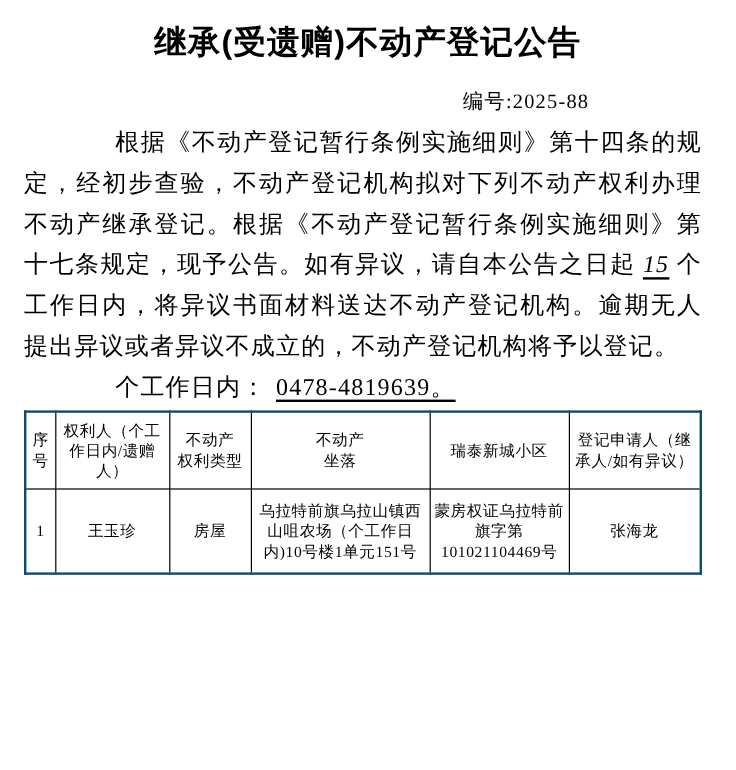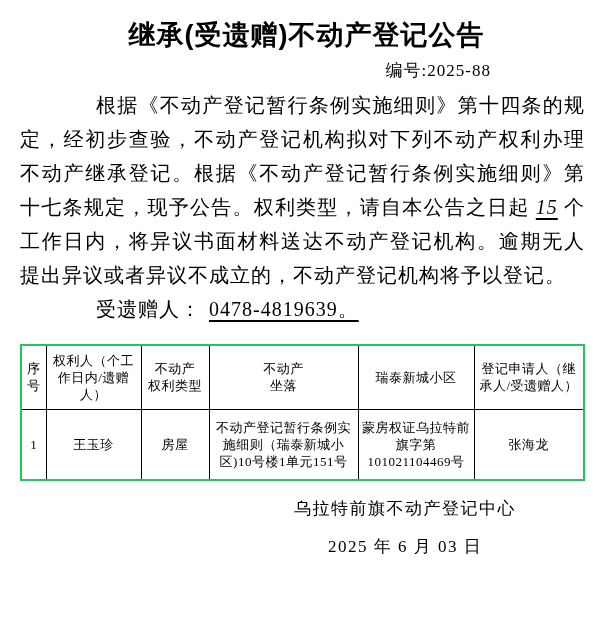--- a/index.html
+++ b/index.html
@@ -16,43 +16,43 @@
   }
   .doc-title {
     text-align: center;
     font-family: "Liberation Sans", sans-serif;
     font-weight: 700;
     font-size: 27px;
     line-height: 1.15;
     letter-spacing: 1px;
   }
   .doc-number {
-    margin-top: 8px;
+    margin-top: 22px;
     padding-right: 122px;
     text-align: right;
     font-size: 17px;
     letter-spacing: 1px;
   }
   .body-text {
     margin: 6px 28px 0 20px;
     font-size: 20px;
     line-height: 34px;
     letter-spacing: 1px;
     text-align: justify;
   }
   .body-text p { text-indent: 76px; }
   .u { text-decoration: underline; text-underline-offset: 4px; }
   .days { margin: 0 6px; font-style: italic; }
   .phone { margin-left: 8px; padding-right: 6px; }
   .notice-table {
-    margin: 18px 0 0 20px;
+    margin: 2px 0 0 20px;
     width: 563px;
     border-collapse: collapse;
     table-layout: fixed;
-    border: 2px solid #22c55e;
+    border: 2px solid #0c4a6e;
     font-size: 13px;
     letter-spacing: 0.5px;
     line-height: 17px;
   }
   .notice-table th, .notice-table td {
     border: 1px solid #000;
     font-weight: normal;
     text-align: center;
     vertical-align: middle;
     padding: 2px 2px;
@@ -74,55 +74,51 @@
 </head>
 <body>
 
 <div class="page">
 
   <h1 class="doc-title">继承(受遗赠)不动产登记公告</h1>
 
   <div class="doc-number">编号:2025-88</div>
 
   <div class="body-text">
-    <p><span>根据《不动产登记暂行条例实施细则》第十四条的规定，经初步查验，不动产登记机构拟对下列不动产权利办理不动产继承登记。根据《不动产登记暂行条例实施细则》第十七条规定，现予公告。权利类型，请自本公告之日起</span><span class="u days">15</span><span>个工作日内，将异议书面材料送达不动产登记机构。逾期无人提出异议或者异议不成立的，不动产登记机构将予以登记。</span></p>
-    <p><span>受遗赠人：</span><span class="u phone">0478-4819639。</span></p>
+    <p><span>根据《不动产登记暂行条例实施细则》第十四条的规定，经初步查验，不动产登记机构拟对下列不动产权利办理不动产继承登记。根据《不动产登记暂行条例实施细则》第十七条规定，现予公告。如有异议，请自本公告之日起</span><span class="u days">15</span><span>个工作日内，将异议书面材料送达不动产登记机构。逾期无人提出异议或者异议不成立的，不动产登记机构将予以登记。</span></p>
+    <p><span>个工作日内：</span><span class="u phone">0478-4819639。</span></p>
   </div>
 
   <table class="notice-table">
     <colgroup>
       <col style="width:25px">
       <col style="width:95px">
       <col style="width:68px">
       <col style="width:149px">
       <col style="width:116px">
       <col style="width:110px">
     </colgroup>
     <thead>
       <tr>
         <th>序号</th>
         <th>权利人（个工作日内/遗赠人）</th>
         <th>不动产
 权利类型</th>
         <th>不动产
 坐落</th>
         <th>瑞泰新城小区</th>
-        <th>登记申请人（继承人/受遗赠人）</th>
+        <th>登记申请人（继承人/如有异议）</th>
       </tr>
     </thead>
     <tbody>
       <tr>
         <td>1</td>
         <td>王玉珍</td>
         <td>房屋</td>
-        <td>不动产登记暂行条例实施细则（瑞泰新城小区)10号楼1单元151号</td>
+        <td>乌拉特前旗乌拉山镇西山咀农场（个工作日内)10号楼1单元151号</td>
         <td>蒙房权证乌拉特前旗字第101021104469号</td>
         <td>张海龙</td>
       </tr>
     </tbody>
   </table>
 
-  <div class="footer-block">
-    <div class="footer-issuer">乌拉特前旗不动产登记中心</div>
-    <div class="footer-date">2025 年 6 月 03 日</div>
-  </div>
 
 </div>
 
 </body></html>

